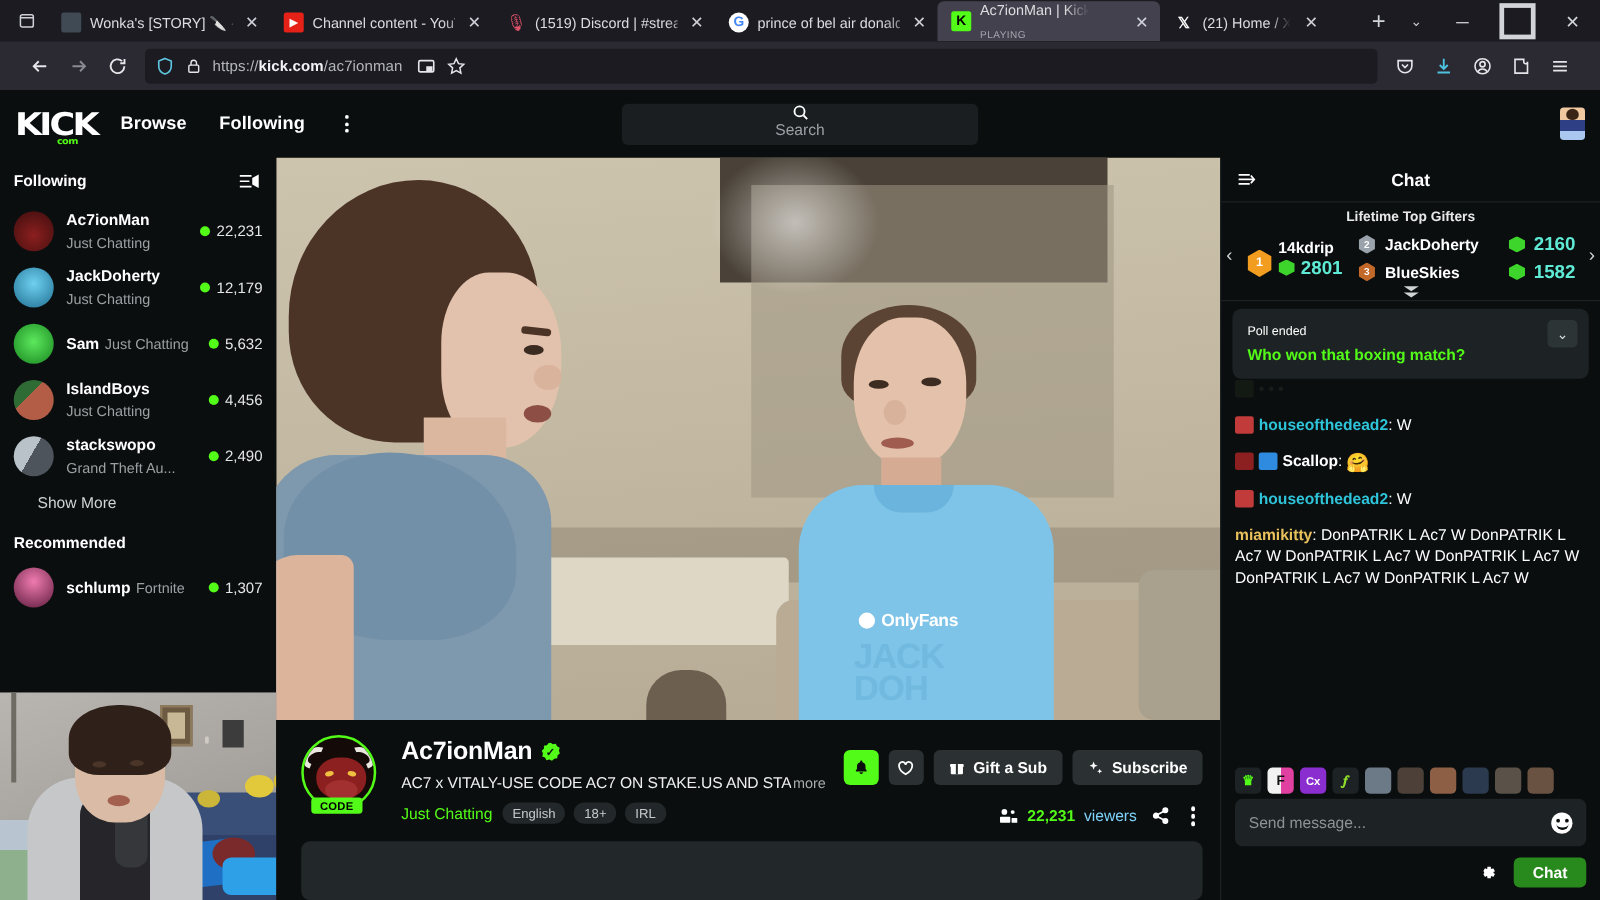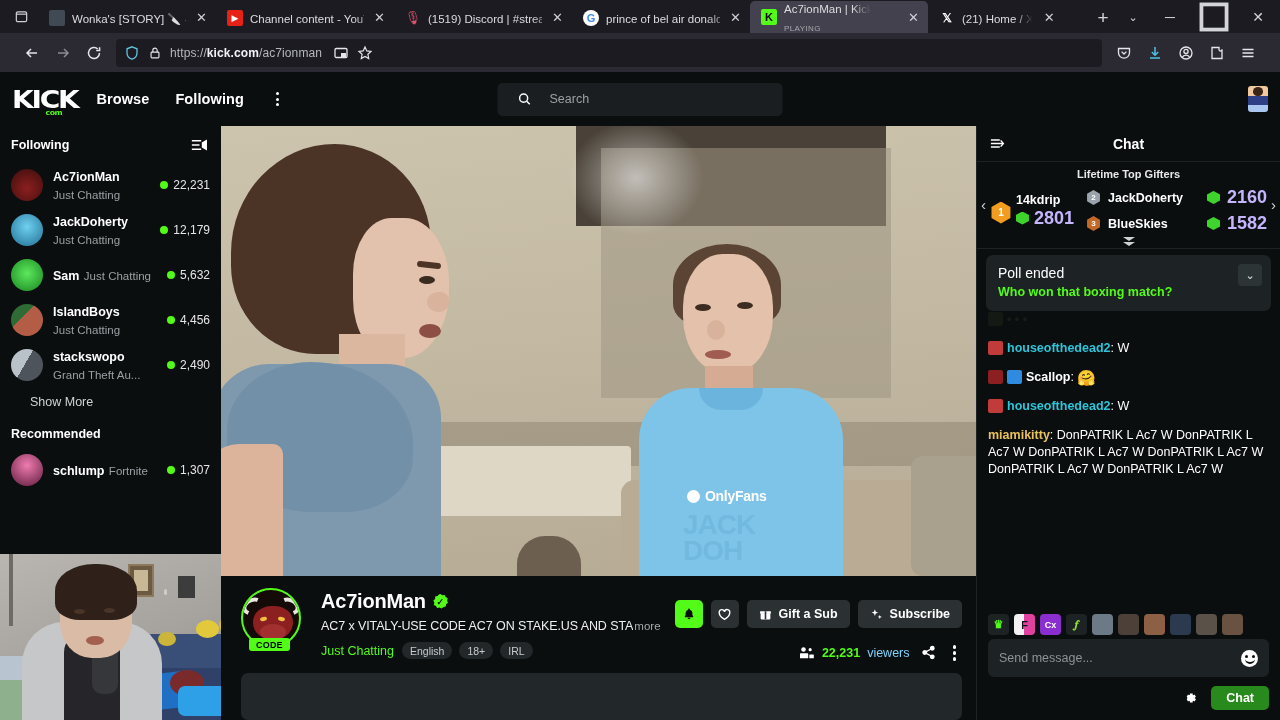--- a/index.html
+++ b/index.html
@@ -94,21 +94,21 @@
     font-size: 14.5px; font-weight: 700; color: #fff; margin-right: 26px; letter-spacing: .1px;
   }
   .kebab-v { display: flex; flex-direction: column; gap: 2.5px; align-items: center; padding: 6px; }
   .kebab-v i { width: 3px; height: 3px; background: #fff; border-radius: 50%; display: block; }
   .search-wrap {
     position: absolute; left: 50%; transform: translateX(-50%);
     width: 285px; height: 33px;
   }
   .search-box {
     width: 100%; height: 100%; background: #1a1e20; border-radius: 5px;
-    display: flex; align-items: center; gap: 18px; padding: 0 20px;
+    display: flex; align-items: center; gap: 0; padding: 0 4px; flex-direction: column;
   }
   .search-box svg { width: 14px; height: 14px; color: #fff; flex-shrink: 0; }
   .search-ph { font-size: 12.5px; color: #9aa0a3; }
   .hdr-right { margin-left: auto; display: flex; align-items: center; gap: 12px; }
   .avatar-mini {
     width: 20px; height: 26px; border-radius: 3px; overflow: hidden; position: relative;
     background: linear-gradient(#f0c9a0 38%, #2e3f86 38%, #2e3f86 72%, #a9c7ef 72%);
   }
   .avatar-mini::before {
     content:''; position:absolute; left:5px; top:1px; width:10px; height:9px;
@@ -349,42 +349,42 @@
     display: flex; align-items: center; justify-content: center;
     font-size: 10px; font-weight: 900; color: #fff;
     clip-path: polygon(50% 0,93% 25%,93% 75%,50% 100%,7% 75%,7% 25%);
   }
   .g-name { font-size: 12.5px; font-weight: 700; color: #fff; }
   .g-pts { display: flex; align-items: center; gap: 5px; }
   .g-cube {
     width: 13px; height: 13px; flex-shrink: 0;
     clip-path: polygon(50% 0,100% 26%,100% 74%,50% 100%,0 74%,0 26%);
   }
-  .g-val { font-size: 18px; font-weight: 700; color: #c4b5fd; }
+  .g-val { font-size: 15px; font-weight: 700; color: #5eead4; }
   .g-rest { display: flex; flex-direction: column; gap: 5px; }
   .g-line { display: flex; align-items: center; gap: 7px; }
   .g-med-sm {
     width: 15px; height: 15px; flex-shrink: 0;
     display: flex; align-items: center; justify-content: center;
     font-size: 8px; font-weight: 900; color: #fff;
     clip-path: polygon(50% 0,93% 25%,93% 75%,50% 100%,7% 75%,7% 25%);
   }
   .g-nm2 { font-size: 12.5px; font-weight: 700; color: #fff; min-width: 92px; }
   .g-collapse { display: flex; flex-direction: column; align-items: center; gap: 1px; margin-top: 3px; }
   .g-collapse i {
     width: 0; height: 0; border-left: 6px solid transparent; border-right: 6px solid transparent;
     border-top: 4px solid #cfd3d4;
   }
 
   .chat-body { flex: 1; position: relative; overflow: hidden; min-height: 0; }
   .poll {
     position: absolute; left: 9px; right: 9px; top: 6px; z-index: 5;
     background: #1d2224; border-radius: 7px; padding: 10px 12px;
   }
-  .poll-st { font-size: 14px; color: #fff; line-height: 17px; }
+  .poll-st { font-size: 10px; color: #fff; line-height: 17px; }
   .poll-q { font-size: 12.5px; font-weight: 700; color: #53fc18; line-height: 18px; margin-top: 1px; }
   .poll-tog {
     position: absolute; right: 9px; top: 9px; width: 24px; height: 22px;
     background: #2d3436; border-radius: 4px; display: flex; align-items: center; justify-content: center;
     color: #dfe3e4; font-size: 11px;
   }
   .msgs { position: absolute; left: 0; right: 0; bottom: 0; top: 0; padding: 0 11px; }
   .msg { font-size: 12.5px; line-height: 17px; padding: 6px 0; color: #fff; }
   .msg-obscured { opacity: .25; padding-top: 62px; }
   .badge-ico {

